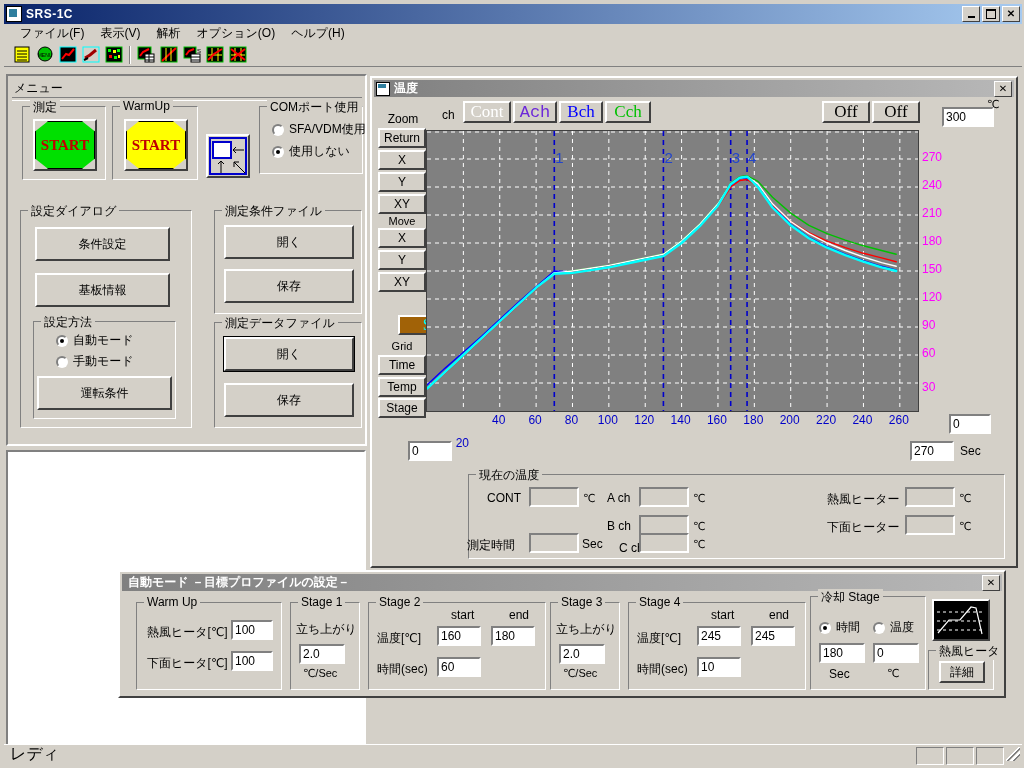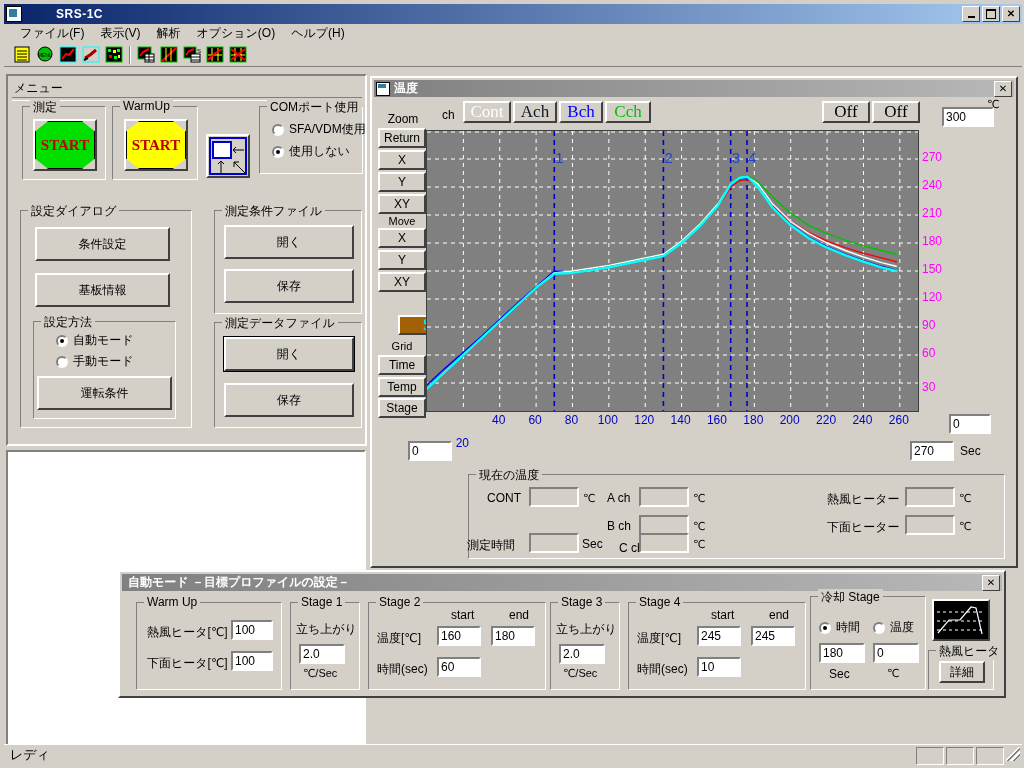--- a/index.html
+++ b/index.html
@@ -9,21 +9,21 @@
     font-size:12px;
     background:#d4d0c8;
     -webkit-font-smoothing:none;
   }
   .app{position:absolute;left:0;top:0;width:1024px;height:768px;background:#d4d0c8;
        border:2px solid #d4d0c8;box-sizing:border-box;}
 
   
   .titlebar{position:absolute;left:2px;top:2px;width:1018px;height:20px;
     background:linear-gradient(to right,#0a246a,#a6caf0);
-    display:flex;align-items:center;gap:30px;}
+    display:flex;align-items:center;}
   .titlebar .ticon{width:14px;height:14px;margin-left:2px;background:#fff;
     border:1px solid #000;position:relative;}
   .titlebar .ticon:after{content:"";position:absolute;left:2px;top:2px;width:8px;height:8px;background:#2f7f9f;}
   .titlebar .ttext{color:#fff;font-weight:bold;font-size:12px;margin-left:4px;letter-spacing:.5px;}
   .tbtns{margin-left:auto;display:flex;gap:2px;padding-right:2px;}
   .tbtn{width:16px;height:14px;background:#d4d0c8;border:1px solid;
     border-color:#fff #404040 #404040 #fff;display:flex;align-items:center;justify-content:center;
     font-size:9px;line-height:1;font-family:"Liberation Sans",sans-serif;color:#000;}
   .tbtn .g-min{width:7px;height:2px;background:#000;margin-top:5px;}
   .tbtn .g-max{width:8px;height:7px;border:1px solid #000;border-top-width:2px;}
@@ -112,21 +112,21 @@
   #autoWin .awtitle{position:absolute;left:2px;top:2px;right:2px;height:17px;
     background:linear-gradient(to right,#808080,#b8b8b8);display:flex;align-items:center;}
   #autoWin .awtitle .atext{color:#fff;font-weight:bold;font-size:12px;margin-left:6px;}
   #autoWin .awtitle .aclose{margin-left:auto;margin-right:2px;width:16px;height:14px;background:#d4d0c8;
     border:1px solid;border-color:#fff #404040 #404040 #fff;display:flex;align-items:center;justify-content:center;
     font-size:10px;font-weight:bold;}
 
   
   .statusbar{position:absolute;left:2px;bottom:2px;width:1018px;height:20px;background:#d4d0c8;
      border-top:1px solid #fff;display:flex;align-items:center;box-sizing:border-box;}
-  .statusbar .stext{margin-left:6px;font-size:13px;color:#000;}
+  .statusbar .stext{margin-left:6px;font-size:16px;color:#000;}
   .statusbar .spanels{margin-left:auto;display:flex;height:16px;}
   .statusbar .sp{width:26px;height:16px;border:1px solid;border-color:#808080 #fff #fff #808080;margin-right:2px;}
   .grip{width:14px;height:14px;margin-right:2px;background:
      linear-gradient(135deg,transparent 44%,#fff 44%,#fff 52%,#808080 52%,#808080 60%,transparent 60%),
      linear-gradient(135deg,transparent 64%,#fff 64%,#fff 72%,#808080 72%,#808080 80%,transparent 80%);}
 </style>
 </head>
 <body>
 
 <div class="app">
@@ -350,21 +350,21 @@
     </div>
   </div>
 
   <div class="lbl" style="left:378px;top:110px;width:46px;text-align:center;">Zoom</div>
   <div class="lbl" style="left:440px;top:106px;">ch</div>
 
   <div class="chbtn" style="left:461px;top:99px;width:48px;height:22px;">
     <span style="color:#ffffff;">Cont</span>
   </div>
   <div class="chbtn" style="left:511px;top:99px;width:44px;height:22px;">
-    <span style="color:#0f172a;">Ach</span>
+    <span style="color:#6d28d9;font-family:Liberation Mono, monospace;">Ach</span>
   </div>
   <div class="chbtn" style="left:557px;top:99px;width:44px;height:22px;">
     <span style="color:#0000ff;">Bch</span>
   </div>
   <div class="chbtn" style="left:603px;top:99px;width:46px;height:22px;">
     <span style="color:#00c000;">Cch</span>
   </div>
 
   <div class="chbtn" style="left:820px;top:99px;width:48px;height:22px;">
     <span>Off</span>

